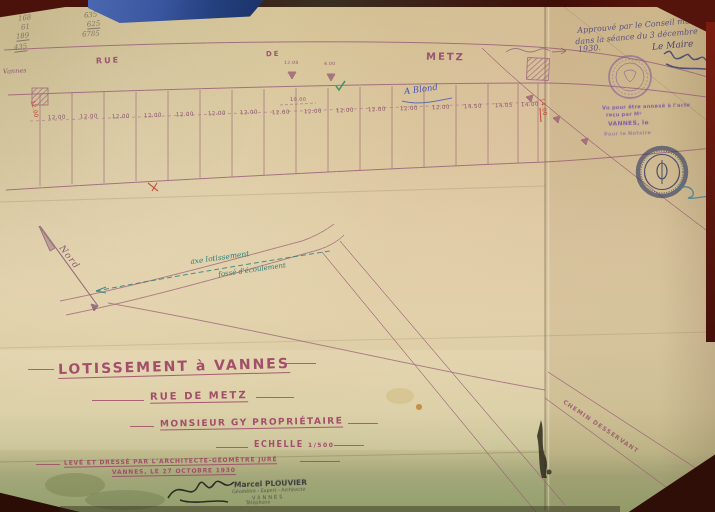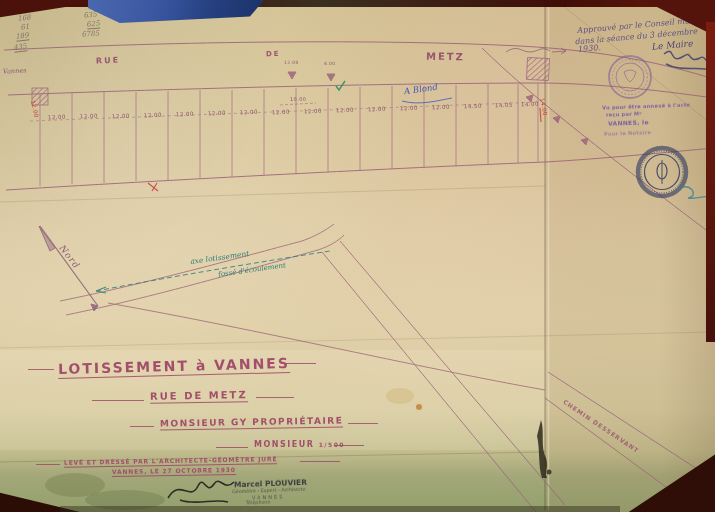--- a/index.html
+++ b/index.html
@@ -222,21 +222,21 @@
   <div class="dash" style="left:92px;top:400px;width:52px;"></div>
   <div class="t draft ink underl" style="left:150px;top:390px;font-size:10px;transform:rotate(-1deg);">RUE DE METZ</div>
   <div class="dash" style="left:256px;top:397px;width:38px;"></div>
 
   <div class="dash" style="left:130px;top:426px;width:24px;"></div>
   <div class="t draft ink underl" style="left:160px;top:417px;font-size:9px;letter-spacing:1.5px;transform:rotate(-1deg);">MONSIEUR GY PROPRIÉTAIRE</div>
   <div class="dash" style="left:348px;top:423px;width:30px;"></div>
 
   <div class="dash" style="left:216px;top:447px;width:32px;"></div>
   <div class="t draft ink" style="left:254px;top:440px;font-size:8px;letter-spacing:1.5px;">
-    <span>MONSIEUR</span>
+    <span>ECHELLE</span>
     <span style="font-size:6px;">1/500</span>
   </div>
   <div class="dash" style="left:334px;top:445px;width:30px;"></div>
 
   <div class="dash" style="left:36px;top:464px;width:24px;"></div>
   <div class="t draft ink underl" style="left:64px;top:457px;font-size:6px;letter-spacing:.8px;transform:rotate(-1deg);">LEVÉ ET DRESSÉ PAR L'ARCHITECTE-GÉOMÈTRE JURÉ</div>
   <div class="dash" style="left:300px;top:461px;width:40px;"></div>
   <div class="t draft ink underl" style="left:112px;top:467px;font-size:6px;letter-spacing:.8px;transform:rotate(-1deg);">VANNES, LE 27 OCTOBRE 1930</div>
 
   <div class="t stampblk" style="left:234px;top:479px;font-size:7.5px;font-weight:bold;transform:rotate(-2deg);">Marcel PLOUVIER</div>

